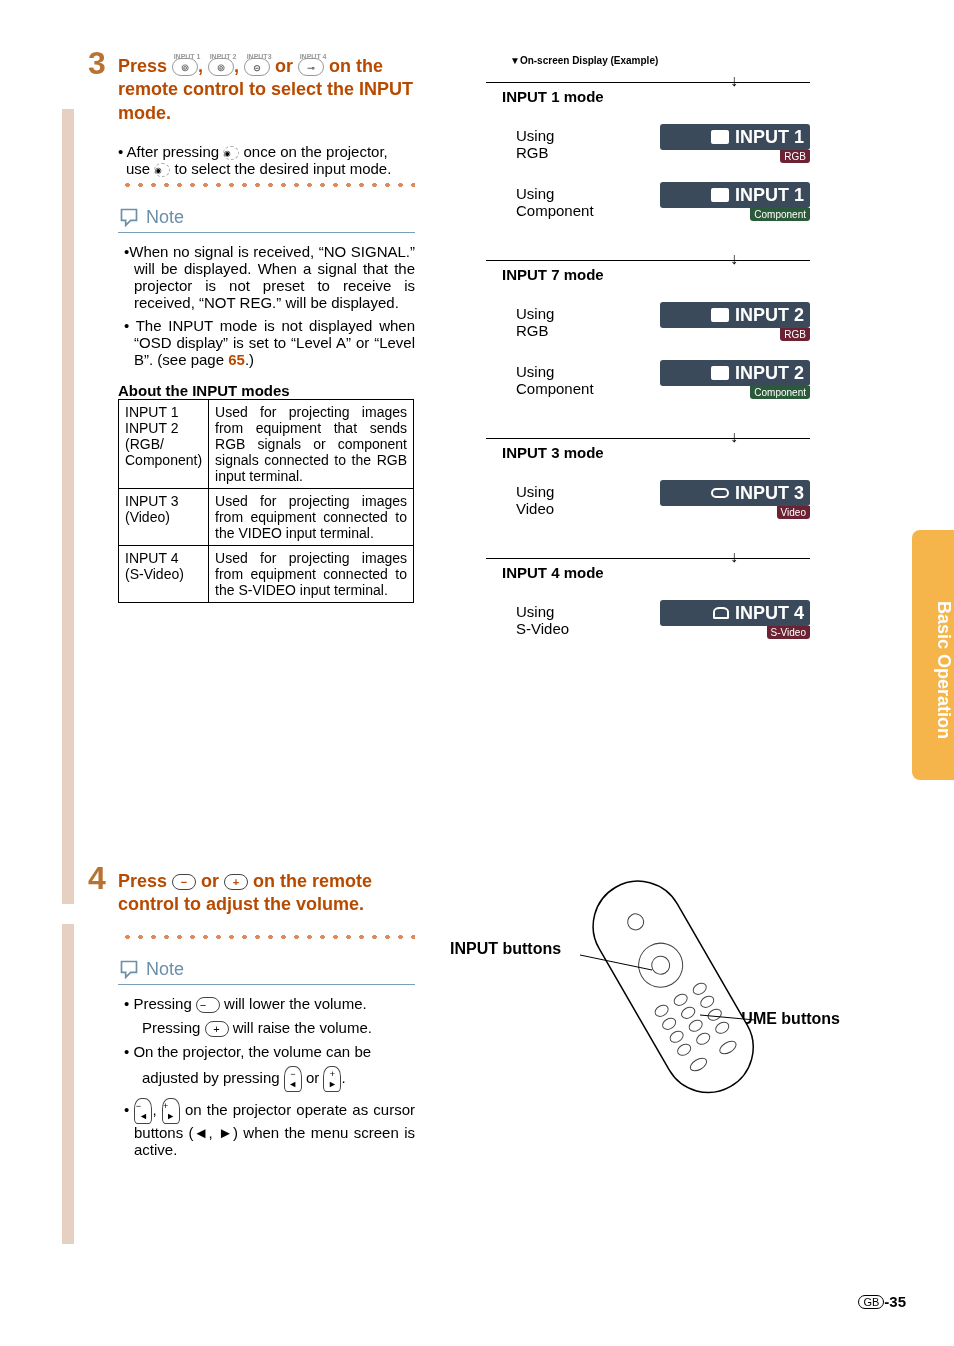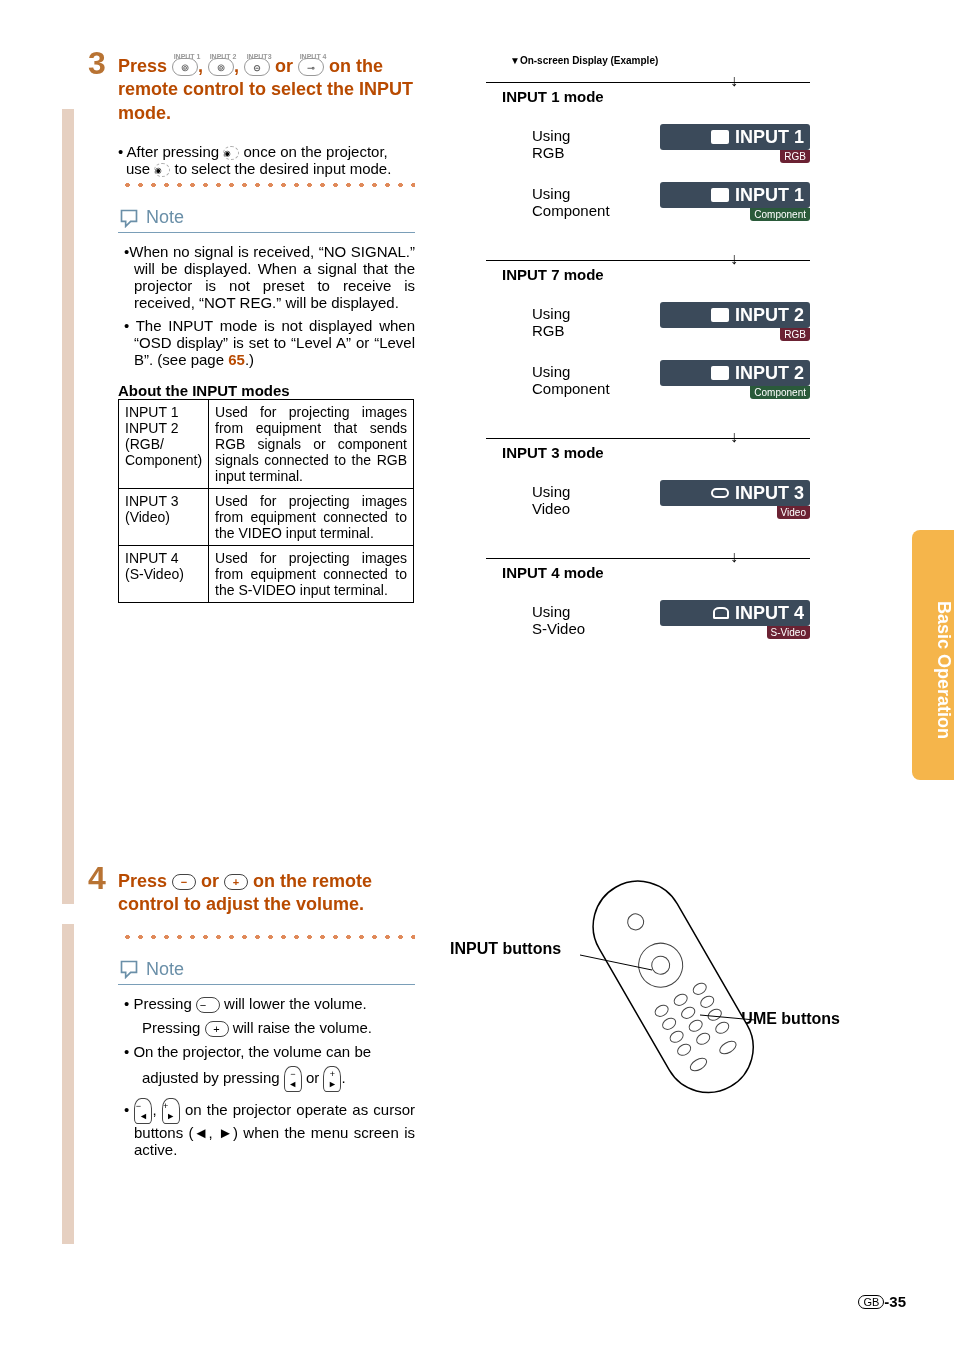--- a/index.html
+++ b/index.html
@@ -101,21 +101,21 @@
     text-align: center;
   }
   .note-heading {
     margin-left: 48px;
     margin-top: 18px;
     border-bottom: 1.5px solid #7a9eb8;
     padding-bottom: 4px;
     color: #6a8fa8;
     font-size: 18px;
     display: flex;
-    align-items: center;
+    align-items: flex-start;
     gap: 6px;
   }
   .note-heading svg { width: 22px; height: 20px; }
   .dotline {
     margin-left: 48px;
     height: 8px;
     background-image: radial-gradient(circle, #e08a5a 2.5px, transparent 2.5px);
     background-size: 13px 8px;
     background-position: 3px 0;
   }
@@ -181,21 +181,21 @@
     z-index: 1;
   }
   .mode-row {
     display: flex;
     align-items: center;
     justify-content: space-between;
     margin-top: 18px;
     margin-left: 30px;
     margin-right: 50px;
   }
-  .mode-row .desc { font-size: 15px; margin-left: 16px; }
+  .mode-row .desc { font-size: 15px; }
   .osd-badge {
     width: 150px;
     height: 40px;
     position: relative;
   }
   .osd-badge .bg {
     background: #3b4a5a;
     width: 150px;
     height: 26px;
     color: #fff;

